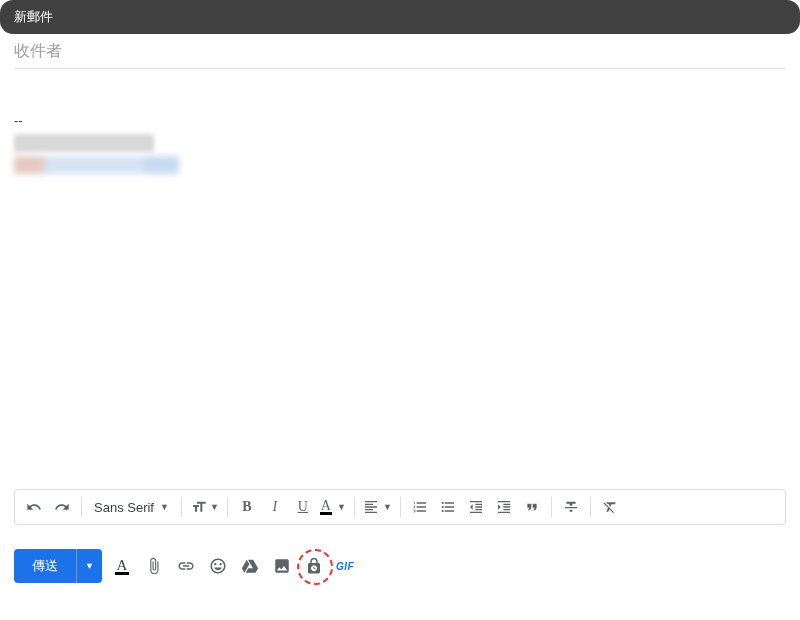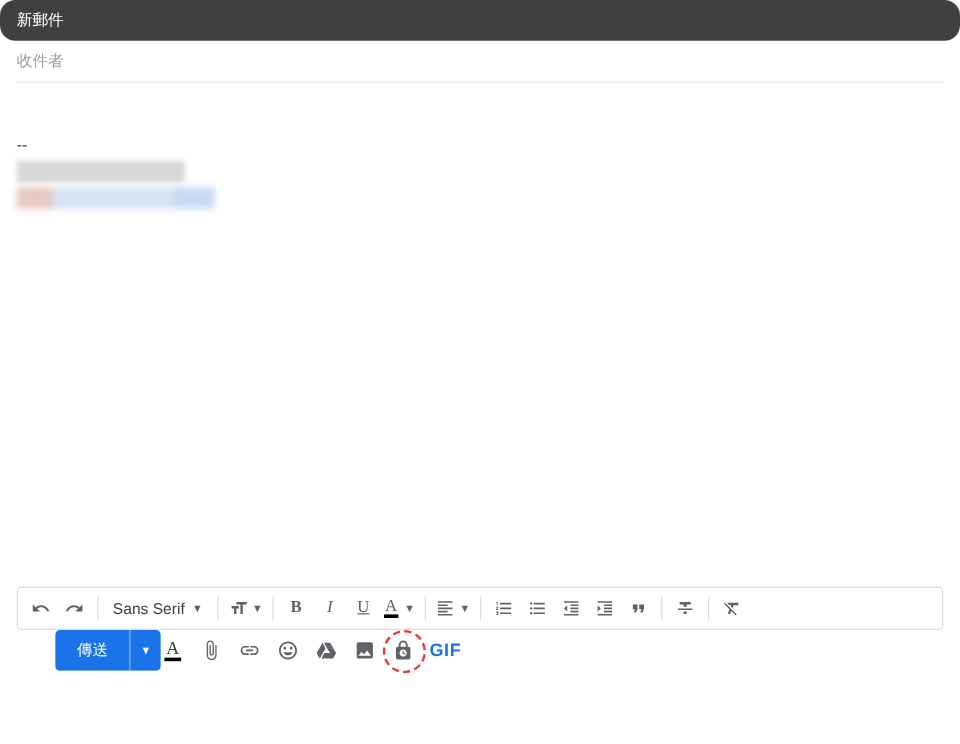--- a/index.html
+++ b/index.html
@@ -11,21 +11,21 @@
     padding: 8px 14px;
     border-radius: 13px;
   }
   .fields { padding: 0 14px; }
   .field {
     border-bottom: 1px solid #e0e0e0;
     padding: 8px 0;
   }
   .field input {
     border: none; outline: none; width: 100%;
-    font-size: 13px; color: #333;
+    font-size: 16px; color: #333;
   }
   .field input::placeholder { color: #9e9e9e; }
   .body-area {
     padding: 14px;
     font-size: 13px;
     color: #333;
     height: 420px;
   }
   .sig-dash { margin-top: 30px; margin-bottom: 6px; }
   .sig-block1 {
@@ -33,21 +33,21 @@
     background: #d8d8d8;
     filter: blur(2px);
     margin-bottom: 4px;
   }
   .sig-block2-wrap { display: flex; filter: blur(3px); }
   .sig-block2a { width: 30px; height: 18px; background: #e5c9c2; }
   .sig-block2b { width: 100px; height: 18px; background: #d6e3f3; }
   .sig-block2c { width: 35px; height: 18px; background: #c8daf2; }
 
   .format-toolbar {
-    margin: 0 14px 0 14px;
+    margin: 0 14px 24px 14px;
     border: 1px solid #dadce0;
     border-radius: 4px;
     height: 36px;
     display: flex;
     align-items: center;
     padding: 0 6px;
     gap: 2px;
     color: #5f6368;
   }
   .tb-btn {
@@ -66,21 +66,21 @@
     font-size: 13px; color: #3c4043;
     padding: 0 6px; cursor: pointer;
     gap: 6px;
   }
   .font-dd .arrow { font-size: 9px; color: #5f6368; }
   .wide { width: auto; padding: 0 2px; gap: 2px; }
 
   .bottom-bar {
     display: flex; align-items: center;
     padding: 0 14px 14px 14px;
-    margin-left: 32px;
+    gap: 10px;
   }
   .send-wrap {
     display: flex;
     border-radius: 4px;
     overflow: hidden;
   }
   .send-btn {
     background: #1a73e8;
     color: #fff;
     border: none;
@@ -112,22 +112,23 @@
     font-family: Georgia, serif;
     font-size: 15px;
     color: #3c4043;
     border-bottom: 3px solid #000;
     line-height: 14px;
     padding: 0 2px;
   }
   .gif-label {
     color: #1a73e8;
     font-weight: bold;
-    font-size: 15px;
+    font-size: 10px;
     letter-spacing: 0.5px;
+    font-style: italic;
   }
   .circled {
     position: relative;
   }
   .circled::after {
     content: "";
     position: absolute;
     left: -7px; top: -7px;
     width: 32px; height: 32px;
     border: 2px dashed #e53935;

